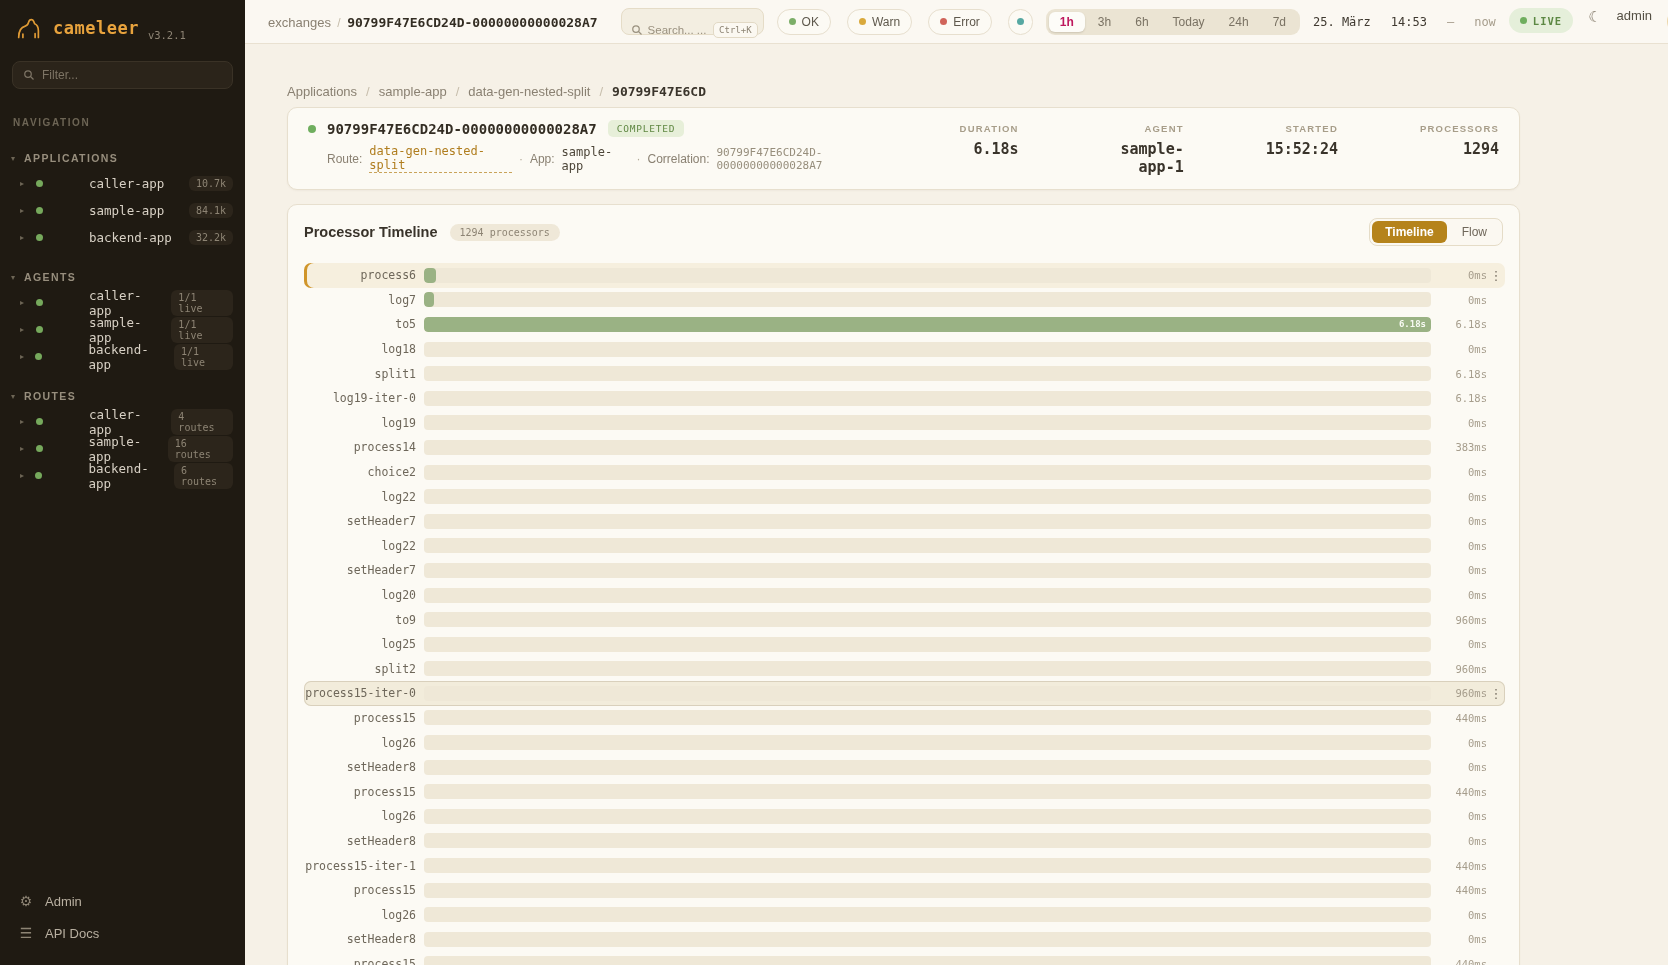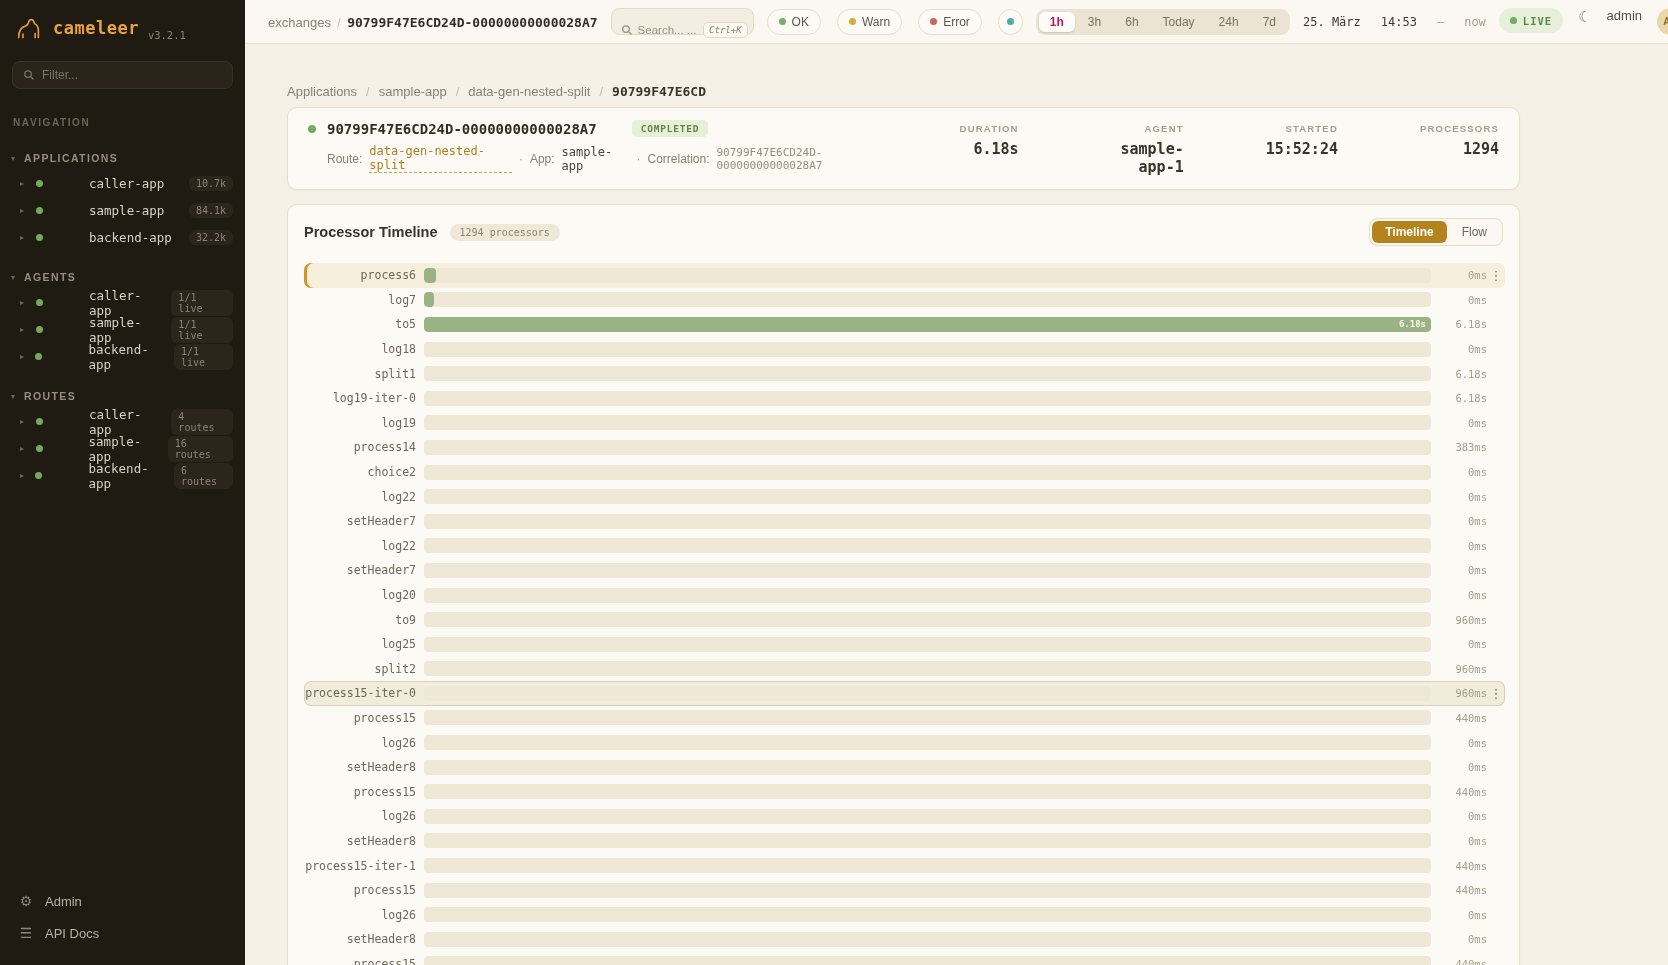--- a/index.html
+++ b/index.html
@@ -28,24 +28,24 @@
   .sidebar-footer { margin-top:auto; padding:8px 0 16px; }
   .footer-item { display:flex; align-items:center; gap:11px; padding:8px 18px; font-size:13px; color:#b9b0a1; cursor:pointer; }
   .footer-icon { color:#8d8474; font-size:14px; width:16px; text-align:center; }
 
   
   .right-col { flex:1; display:flex; flex-direction:column; min-width:0; }
   .topbar { height:44px; min-height:44px; background:#fbf8f2; border-bottom:1px solid #e9e1d1; display:flex; align-items:center; padding:0 16px 0 23px; gap:13px; white-space:nowrap; }
   .tb-crumb { color:#8a8172; font-size:13px; cursor:pointer; }
   .tb-sep { color:#c6bdab; font-size:12px; margin:0 2px; }
   .tb-id { font-family:"DejaVu Sans Mono",monospace; font-size:13px; font-weight:bold; color:#332d23; }
-  .search { width:143px; height:27px; background:#f3eee1; border:1px solid #e5dcc7; border-radius:8px; display:flex; align-items:center; gap:5px; padding:16px 5px 0 9px; }
+  .search { width:143px; height:27px; background:#f3eee1; border:1px solid #e5dcc7; border-radius:8px; display:flex; align-items:center; gap:5px; padding:16px 5px 0 9px;margin-left:10px; }
   .search input { flex:1; min-width:0; background:transparent; border:none; outline:none; font-size:11.5px; color:#6f675a; font-family:inherit; }
   .search input::placeholder { color:#9a917f; }
-  .kbd { font-family:"DejaVu Sans Mono",monospace; font-size:9px; color:#8d8474; background:#fbf8f1; border:1px solid #e2d9c5; border-radius:5px; padding:2px 5px;font-style:italic; }
+  .kbd { font-family:"DejaVu Sans Mono",monospace; font-size:9px; color:#8d8474; background:#fbf8f1; border:1px solid #e2d9c5; border-radius:5px; padding:2px 5px; }
   .chips { display:flex; gap:16px; }
   .chip { display:flex; align-items:center; gap:6px; background:#fcfaf4; border:1px solid #e7dfce; border-radius:999px; padding:0 11px; height:26px; font-size:12px; color:#5f594d; cursor:pointer; }
   .chip.dot-only { padding:0 8px; }
   .chip-dot { width:7px; height:7px; border-radius:50%; flex:none; }
   .time-group { display:flex; background:#ebe4d3; border-radius:9px; padding:3px; gap:2px; }
   .time-btn { border:none; background:transparent; font-size:12px; color:#7a7263; padding:3px 11px; border-radius:6px; font-family:inherit; cursor:pointer; }
   .time-btn.active { background:#fdfcf8; color:#be185d; font-weight:bold; box-shadow:0 1px 2px rgba(60,50,30,.18); }
   .datetime { display:flex; gap:20px; align-items:center; font-family:"DejaVu Sans Mono",monospace; font-size:12px; color:#3f3930; }
   .dt-muted { color:#a69d8c; }
   .right-cluster { margin-left:auto; display:flex; align-items:flex-start; gap:15px; }
@@ -62,21 +62,21 @@
   .crumbs { display:flex; gap:9px; align-items:center; font-size:13px; color:#8a8172; margin-bottom:8px; }
   .crumbs .sep { color:#c6bdab; }
   .crumb { cursor:pointer; }
   .crumb-current { font-family:"DejaVu Sans Mono",monospace; font-weight:bold; color:#3a342b; }
 
   .card { background:#fcfaf4; border:1px solid #e7dfce; border-radius:10px; box-shadow:0 1px 2px rgba(90,75,50,.05); }
   .exchange-card { padding:12px 20px 13px; display:flex; justify-content:space-between; }
   .ex-title-row { display:flex; align-items:center; gap:11px; }
   .ex-dot { width:8px; height:8px; border-radius:50%; background:#6fae5e; flex:none; }
   .ex-title { font-family:"DejaVu Sans Mono",monospace; font-size:14px; font-weight:bold; color:#332d23; }
-  .ex-badge { font-family:"DejaVu Sans Mono",monospace; font-size:9.5px; font-weight:bold; letter-spacing:.8px; color:#5f8742; background:#e7efd9; padding:3px 9px; border-radius:5px;margin-left:24px; }
+  .ex-badge { font-family:"DejaVu Sans Mono",monospace; font-size:9.5px; font-weight:normal; letter-spacing:.8px; color:#5f8742; background:#e7efd9; padding:3px 9px; border-radius:5px; }
   .ex-meta { margin:7px 0 0 19px; display:flex; align-items:center; gap:7px; font-size:12px; color:#8a8172; }
   .ex-route-link { font-family:"DejaVu Sans Mono",monospace; font-size:12px; color:#b07d1e; border-bottom:1px dashed #c9a35a; cursor:pointer; }
   .ex-app { font-family:"DejaVu Sans Mono",monospace; font-size:12px; color:#4d4639; }
   .ex-corr { font-family:"DejaVu Sans Mono",monospace; font-size:11px; color:#978e7c; }
   .meta-dot { color:#b3ab9a; }
   .ex-stats { display:flex; gap:38px; align-items:flex-start; padding-top:3px; }
   .stat { text-align:right;margin-left:44px; }
   .stat-label { font-size:9.5px; letter-spacing:1.2px; color:#a79d89; font-weight:bold; margin-bottom:6px; }
   .stat-value { font-family:"DejaVu Sans Mono",monospace; font-size:15px; font-weight:bold; color:#39332a; }
 

